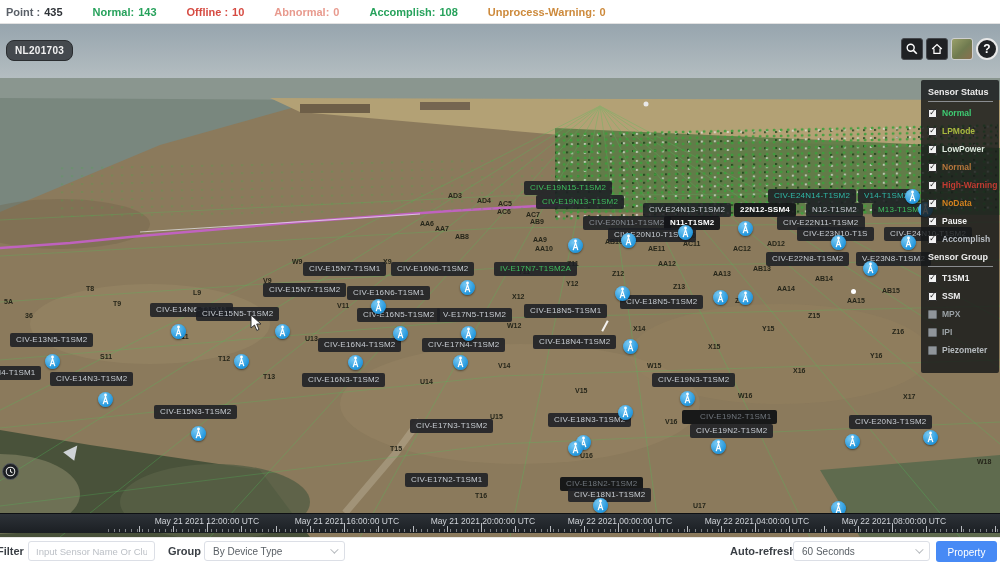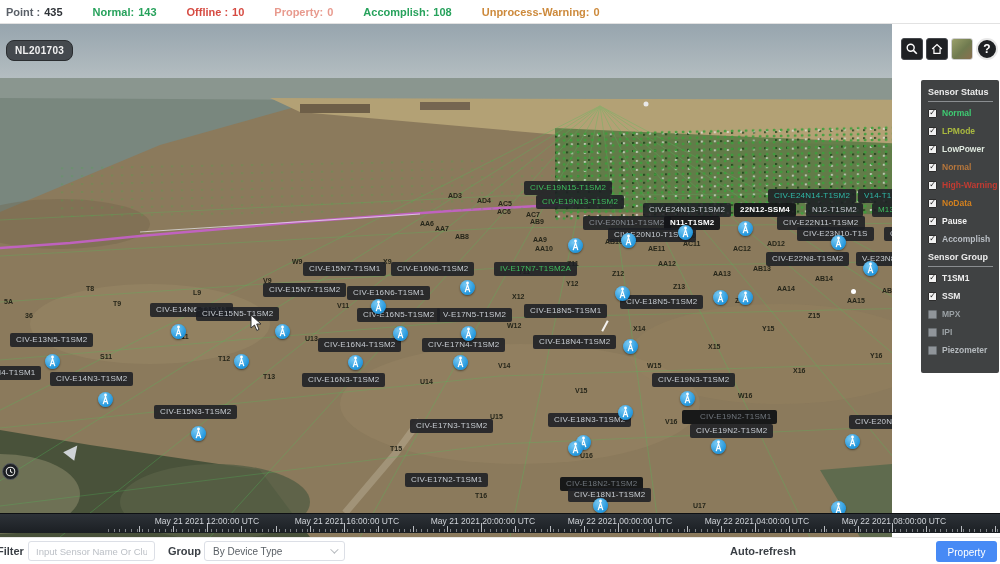--- a/index.html
+++ b/index.html
@@ -8,21 +8,21 @@
 
   
   #topbar{position:absolute;left:0;top:0;width:1000px;height:24px;background:#fff;
           border-bottom:1px solid #e2e2e2;display:flex;align-items:center;gap:30px;
           padding-left:6px;font-size:11px;z-index:20;}
   .stat{white-space:nowrap;}
   .stat .lb{font-weight:bold;}
   .stat .vl{font-weight:bold;margin-left:4px;}
 
   
-  #map{position:absolute;left:0;top:24px;width:892px;height:513px;background:#8b7a5c;overflow:hidden;}
+  #map{position:absolute;left:0;top:24px;width:1000px;height:513px;background:#8b7a5c;overflow:hidden;}
   #terrain{position:absolute;left:0;top:0;}
   .dots{position:absolute;left:555px;top:104px;width:443px;height:88px;opacity:.95;
         transform:skewY(-1.2deg);
         background-image:
           radial-gradient(circle at 2px 2px, rgba(60,160,60,.95) 1.1px, transparent 1.7px),
           radial-gradient(circle at 4px 3px, rgba(235,240,235,.8) .8px, transparent 1.3px),
           radial-gradient(circle at 1px 4px, rgba(20,60,20,.8) 1px, transparent 1.5px);
         background-size:7px 6px, 13px 9px, 11px 8px;}
   .dots2{position:absolute;left:60px;top:138px;width:500px;height:55px;opacity:.3;transform:skewY(-1deg);
         background-image:radial-gradient(circle at 2px 2px, rgba(70,170,70,.9) 1px, transparent 1.5px);
@@ -115,21 +115,21 @@
 </style>
 </head>
 <body>
 
 <div id="stage">
 
   <div id="topbar">
       <span class="stat"><span class="lb" style="color: rgb(90, 96, 104);">Point :</span><span class="vl" style="color: rgb(47, 51, 56);">435</span></span>
       <span class="stat"><span class="lb" style="color: rgb(39, 162, 92);">Normal:</span><span class="vl" style="color: rgb(39, 162, 92);">143</span></span>
       <span class="stat"><span class="lb" style="color: rgb(214, 75, 66);">Offline :</span><span class="vl" style="color: rgb(214, 75, 66);">10</span></span>
-      <span class="stat"><span class="lb" style="color: rgb(232, 154, 142);">Property:</span><span class="vl" style="color: rgb(232, 154, 142);">0</span></span>
+      <span class="stat"><span class="lb" style="color: rgb(232, 154, 142);">Abnormal:</span><span class="vl" style="color: rgb(232, 154, 142);">0</span></span>
       <span class="stat"><span class="lb" style="color: rgb(39, 162, 92);">Accomplish:</span><span class="vl" style="color: rgb(39, 162, 92);">108</span></span>
       <span class="stat"><span class="lb" style="color: rgb(205, 138, 60);">Unprocess-Warning:</span><span class="vl" style="color: rgb(205, 138, 60);">0</span></span>
     </div>
 
   <div id="map">
     <svg id="terrain" width="1000" height="513" viewBox="0 0 1000 513">
       <defs>
         <linearGradient id="sky" x1="0" y1="0" x2="0" y2="1">
           <stop offset="0" stop-color="#97a5ae"></stop>
             <stop offset="1" stop-color="#b6bfc2"></stop>
@@ -910,15 +910,19 @@
 
   <div id="bottombar">
     <span class="blabel" style="left:-3px">Filter</span>
     <input id="filter-input" placeholder="Input Sensor Name Or Clust" style="">
     <span class="blabel" style="left:168px">Group</span>
     <div class="sel" style="left:204px;width:141px">
       <span>By Device Type</span>
       <span class="chev"></span>
     </div>
     <span class="blabel" style="left:730px">Auto-refresh</span>
+    <div class="sel" style="left:793px;width:137px">
+      <span>60 Seconds</span>
+      <span class="chev"></span>
+    </div>
     <button id="property-btn">Property</button>
   </div>
 </div>
 
 </body></html>

